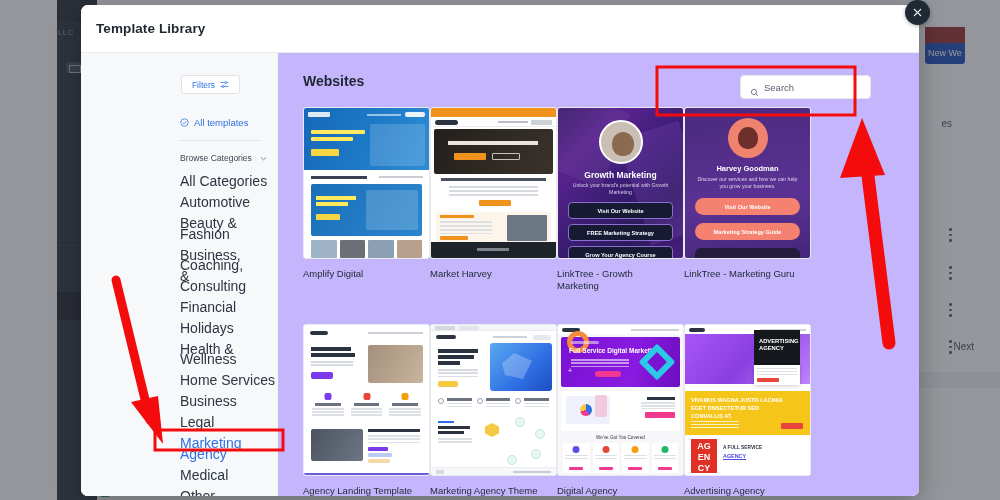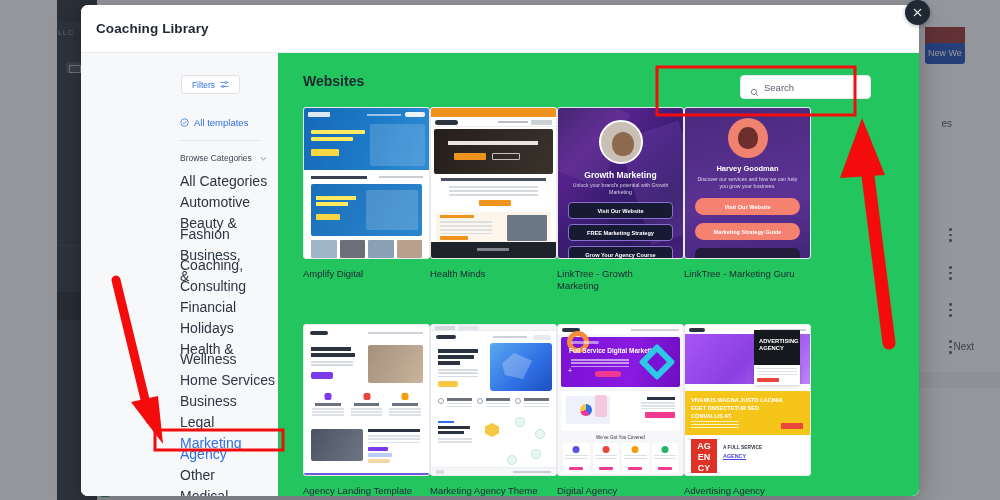--- a/index.html
+++ b/index.html
@@ -120,21 +120,21 @@
   .cat-item {
     font-size: 14px; color: #2c3542; padding: 0 0 0 99px;
     line-height: 10.5px; margin-bottom: 10.5px; width: 100%;
     cursor: pointer;
   }
   .cat-item.two-line { line-height: 10.5px; margin-bottom: 10px; width: 172px; }
   .cat-item.selected { color: #2f6fe4; }
 
   
   .lib-main {
-    flex: 1; background: #22c55e; padding: 18px 0 0 0; position: relative;
+    flex: 1; background: #c4b5fd; padding: 18px 0 0 0; position: relative;
     overflow: hidden;
   }
   .main-head { display: flex; align-items: flex-start; }
   .main-title { font-size: 14px; font-weight: 700; color: #1f2733; margin-left: 25px; margin-top: 2px; }
   .search-wrap {
     position: absolute; right: 48px; top: 22px;
     width: 131px; height: 24px;
     background: #ffffff; border: 1px solid #e3e6eb; border-radius: 4px;
     display: flex; align-items: center; padding-left: 9px; gap: 5px;
   }
@@ -381,21 +381,21 @@
 
   <div class="bg-next">Next</div>
   <div class="bg-bottombar"></div>
   <div class="bg-green"></div>
 </div>
 <div id="dim-overlay"></div>
 
 <div id="modal">
 
   <div class="modal-header">
-    <div class="modal-title">Coaching Library</div>
+    <div class="modal-title">Template Library</div>
   </div>
 
   <div class="modal-body">
 
     <div class="lib-sidebar">
 
       <div class="filters-btn">
         <span>Filters</span>
         <span class="filters-icon">
           <svg viewBox="0 0 16 16" fill="none" stroke="#2f6fe4" stroke-width="1.4">
@@ -433,22 +433,22 @@
         <li class="cat-item">Automotive</li>
         <li class="cat-item">Beauty &amp; Fashion</li>
         <li class="cat-item two-line">Business, Coaching, &amp; Consulting</li>
         <li class="cat-item">Financial</li>
         <li class="cat-item">Holidays</li>
         <li class="cat-item">Health &amp; Wellness</li>
         <li class="cat-item">Home Services</li>
         <li class="cat-item">Business</li>
         <li class="cat-item">Legal</li>
         <li class="cat-item selected">Marketing Agency</li>
+        <li class="cat-item">Medical</li>
         <li class="cat-item">Other</li>
-        <li class="cat-item">Medical</li>
       </ul>
     </div>
 
     <div class="lib-main">
       <div class="main-head">
         <div class="main-title">Websites</div>
       </div>
 
       <div class="search-wrap">
         <span class="search-icon">
@@ -515,21 +515,21 @@
                   <div class="t2-bl-t"></div>
                   <div class="t2-bl-l"></div>
                   <div class="t2-bl-b1"></div>
                   <div class="t2-bl-img"></div>
                 </div>
               <div class="t2-foot">
                   <div class="t2-foot-t"></div>
                 </div>
             </div>
           </div>
-          <div class="card-label">Health Minds</div>
+          <div class="card-label">Market Harvey</div>
         </div>
 
         <div class="card">
           <div class="thumb">
             <div class="mini t3">
               <div class="shard1"></div>
                 <div class="shard2"></div>
               <div class="t3-av"></div>
               <div class="t3-h">Growth Marketing</div>
               <div class="t3-s">Unlock your brand's potential with Growth Marketing</div>

